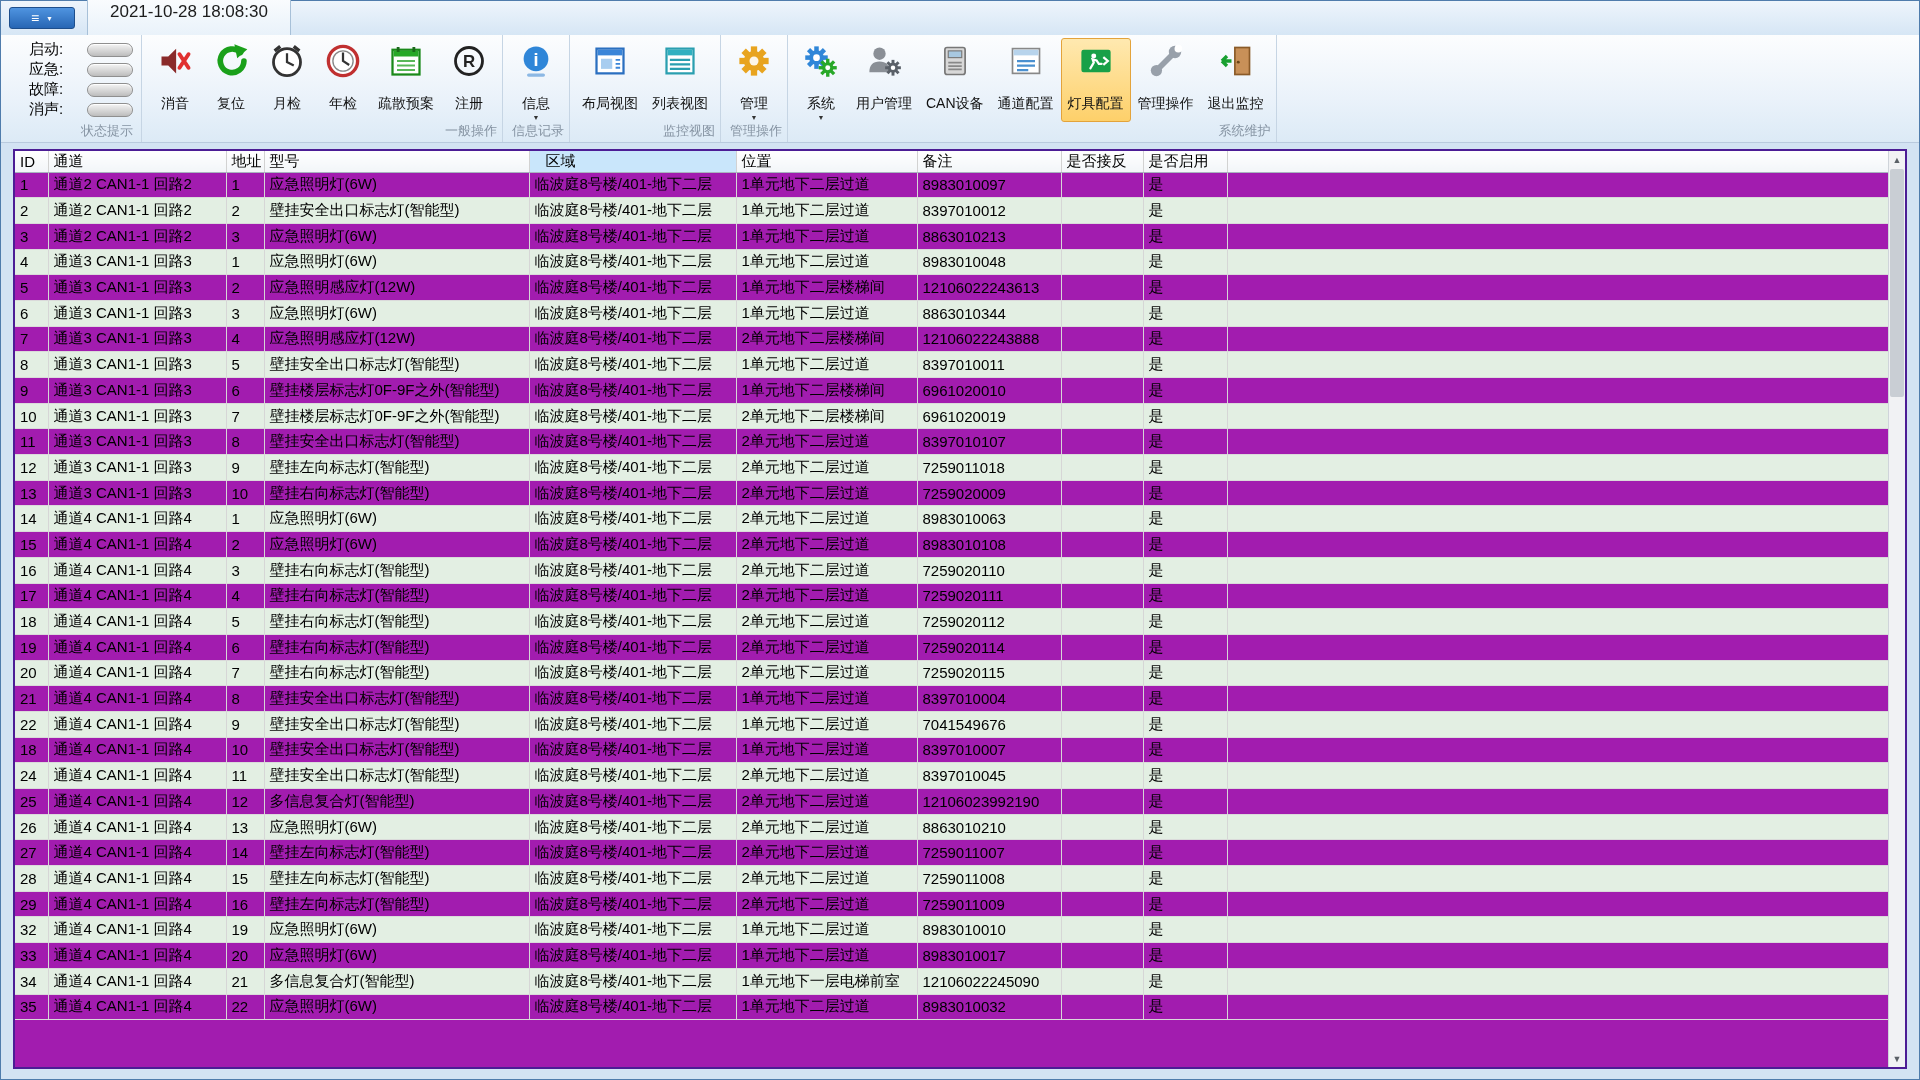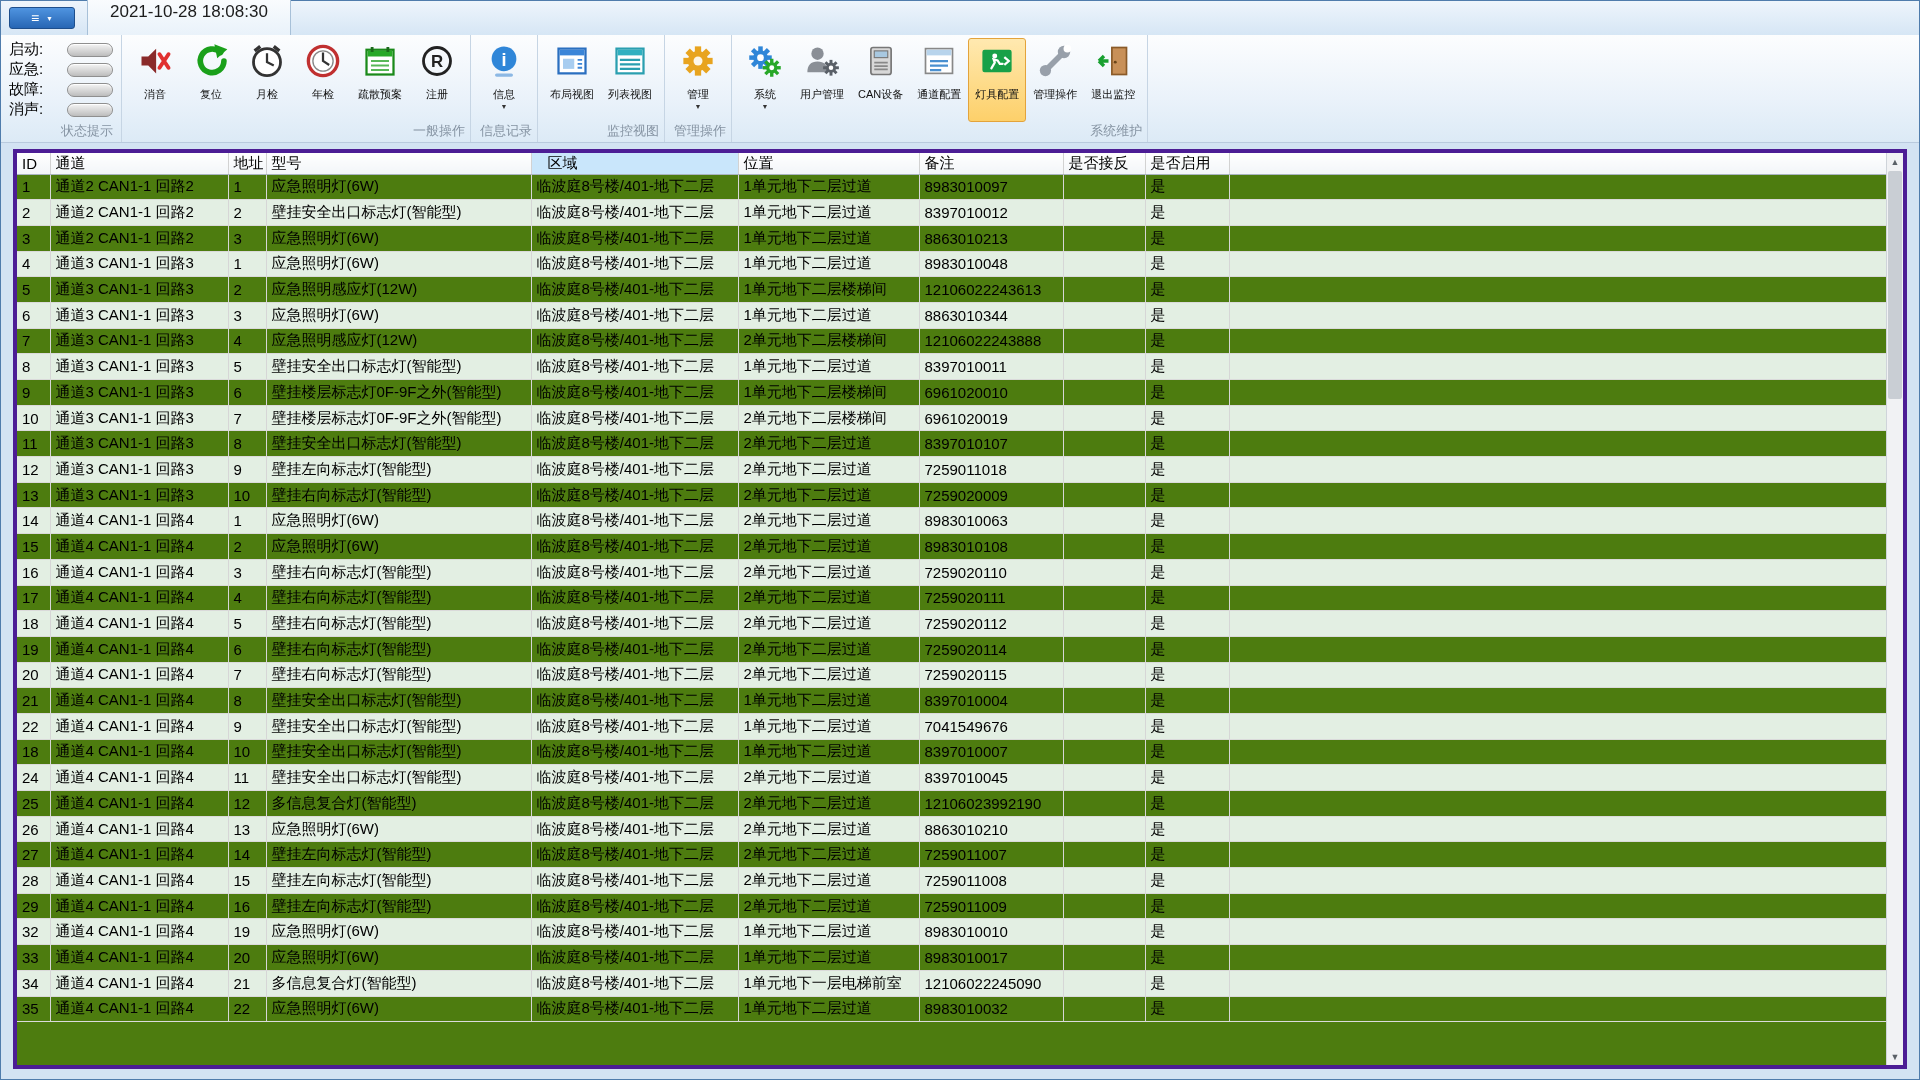--- a/index.html
+++ b/index.html
@@ -23,40 +23,40 @@
   .ribbon { height:108px; background:linear-gradient(#fcfdfe 0%,#eaf2fa 60%,#dceaf6 100%);
     border-bottom:1px solid #b9cade; display:flex; align-items:stretch; padding:0 2px; }
   .rgroup { display:flex; flex-direction:column; border-right:1px solid #c6d5e4; padding:3px 5px 0; }
   .btnrow { flex:1; display:flex; align-items:stretch; }
   .glabel { height:20px; line-height:17px; text-align:right; font-size:13px; color:#8593a2; white-space:nowrap; }
   .rbtn { min-width:56px; padding:3px 6px 0; display:flex; flex-direction:column; align-items:center;
     border:1px solid transparent; border-radius:3px; cursor:default; }
   .rbtn.active { background:linear-gradient(#ffe9b0,#fdd06a); border-color:#e3a33b; }
   .ric, .ric svg { width:36px; height:36px; display:block; }
   .ric { margin-top:1px; }
-  .rlabel { font-size:11px; margin-top:8px; white-space:nowrap; color:#111; }
+  .rlabel { font-size:14px; margin-top:16px; white-space:nowrap; color:#111; }
   .caret { font-size:7px; color:#333; margin-top:1px; }
   .groups-host { display:flex; align-items:stretch; }
 
   
   .status-group { padding:3px 8px 0 6px; }
   .stat-col { flex:1; display:flex; flex-direction:column; justify-content:space-between; padding:2px 0 3px; }
-  .stat-row { display:flex; align-items:center; gap:8px; }
+  .stat-row { display:flex; align-items:center; gap:8px;margin-left:20px; }
   .stat-label { font-size:15px; color:#000; width:50px; white-space:nowrap; }
   .pill { width:46px; height:14px; border-radius:7px; background:linear-gradient(#f4f4f4,#bdbdbd);
     border:1px solid #8f8f8f; box-shadow:inset 0 1px 1px #ffffff; }
 
   
   .selfcheck-group { padding:5px 14px 0 12px; }
   .sc-lines { flex:1; }
   .sc-line { font-size:16px; line-height:21.5px; white-space:nowrap; }
 
   
   .table-wrap { position:absolute; left:12px; right:12px; top:148px; bottom:10px;
-    border:4px solid #4c1d95; background:#4d7c0f; display:flex; overflow:hidden; }
+    border:2px solid #4c1d95; background:#a21caf; display:flex; overflow:hidden; }
   .grid { flex:1; overflow:hidden; }
   table { border-collapse:collapse; table-layout:fixed; width:100%; }
   th { font-weight:normal; text-align:left; padding:0 5px; font-size:15px; height:21px;
     border-right:1px solid #d2d2d2; border-bottom:1px solid #a9b4c0;
     background:linear-gradient(#ffffff,#f2f5f8); white-space:nowrap; overflow:hidden; cursor:default; }
   th.hl { background:#c9e6fb;padding-left:16px; }
   th:last-child { border-right:none; }
   td { padding:0 5px; font-size:15px; height:25.7px; border-right:1px solid #d6d6d6;
     border-bottom:1px solid #dadada; white-space:nowrap; overflow:hidden; color:#000; }
   td:last-child { border-right:none; }

